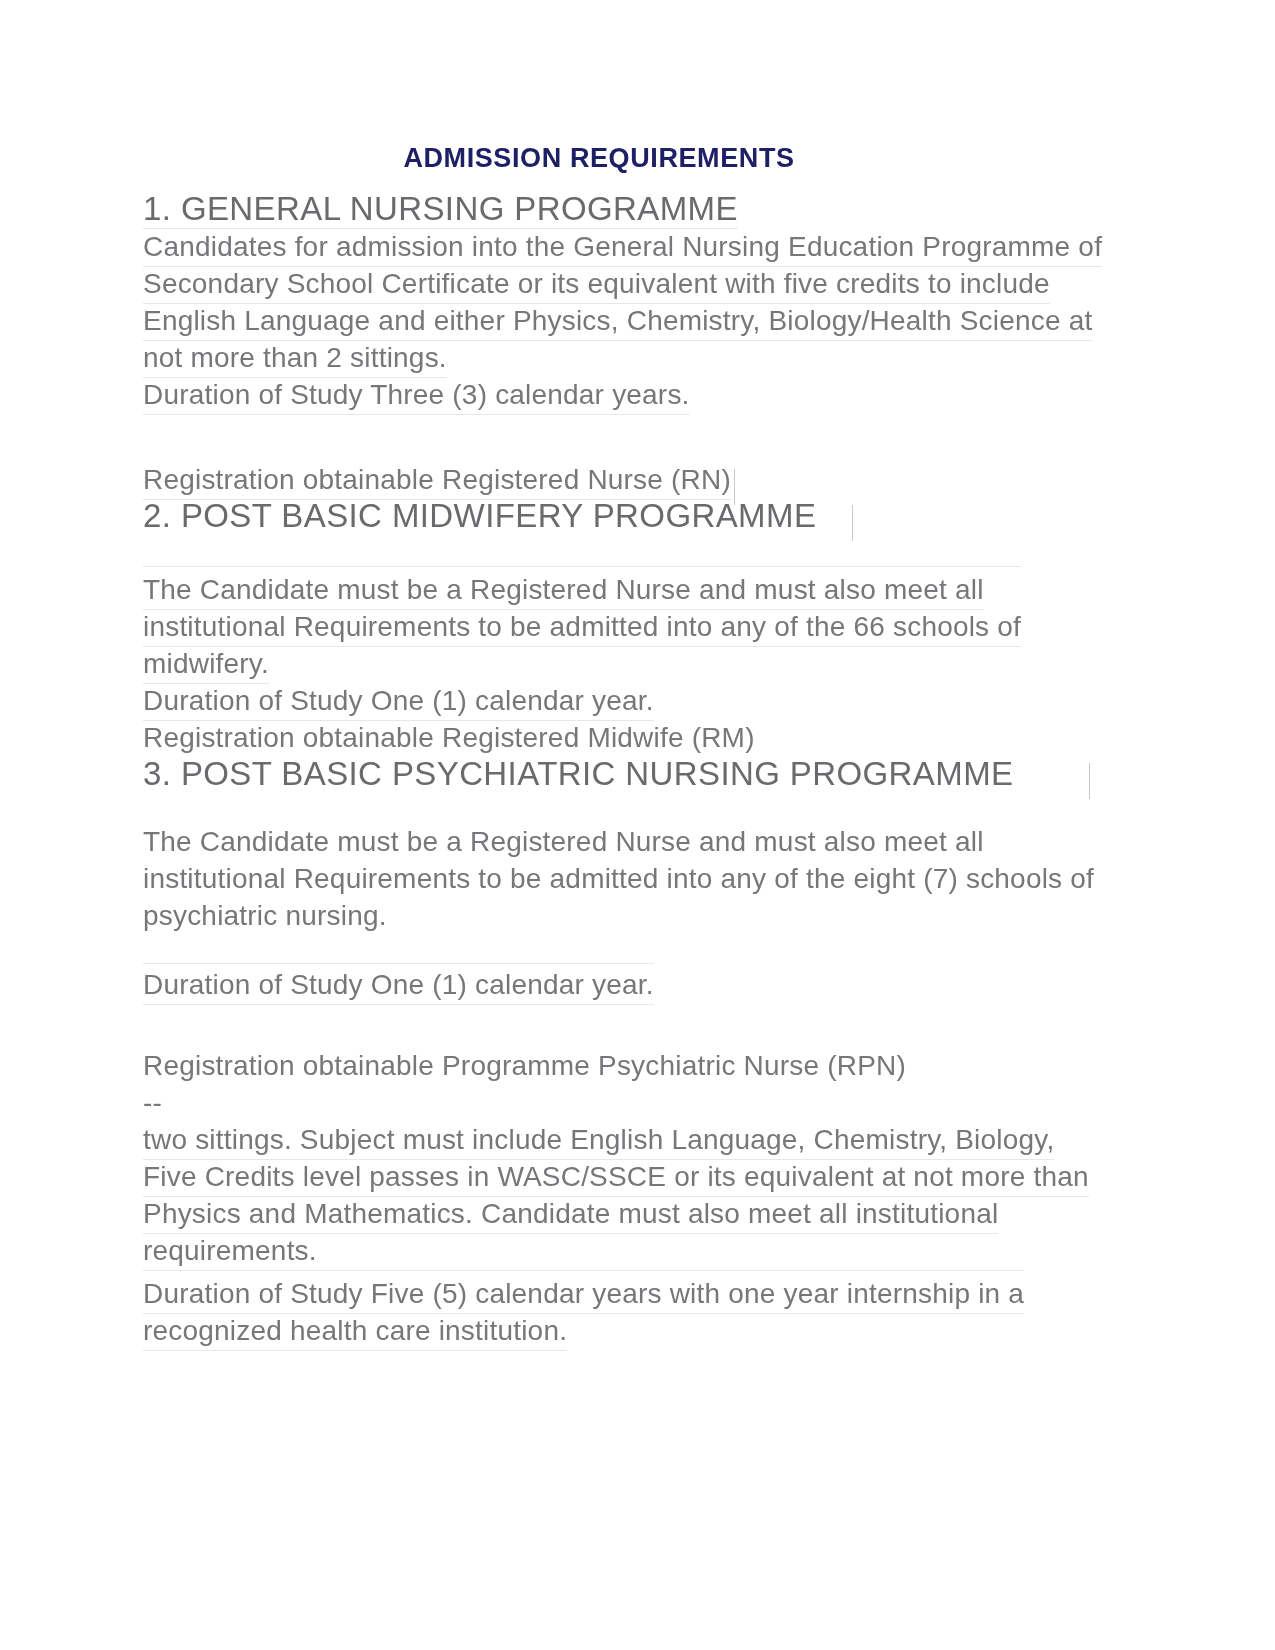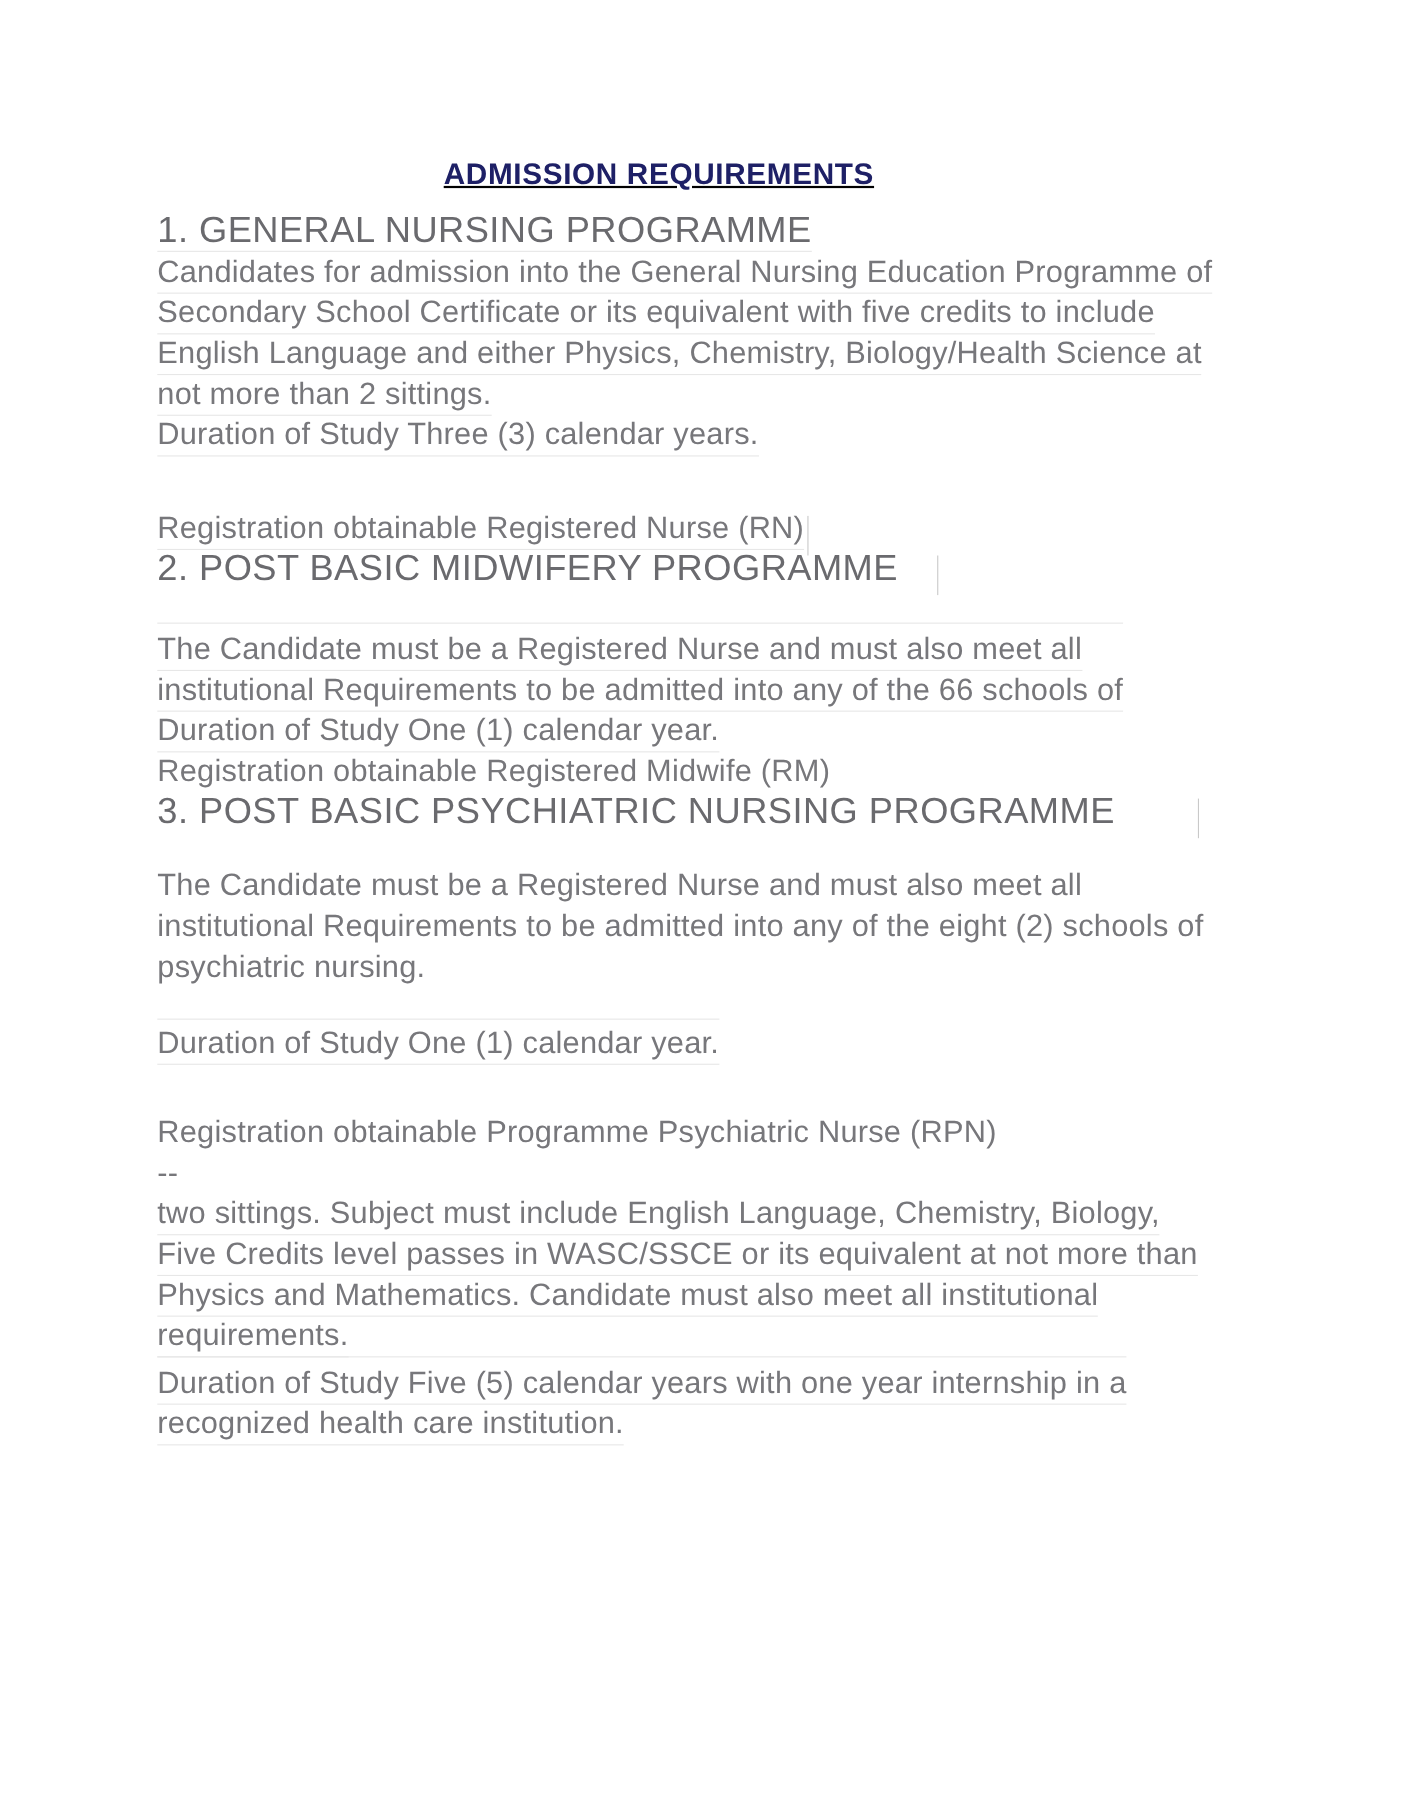--- a/index.html
+++ b/index.html
@@ -16,21 +16,21 @@
     background:var(--bg);
     font-family:"Liberation Sans","DejaVu Sans",sans-serif;
     -webkit-font-smoothing:antialiased;
   }
   .page{
     box-sizing:border-box;
     width:1275px;height:1650px;
     padding:140px 0 0 143px;
     overflow:hidden;
   }
-  .content{width:912px;text-decoration:underline;}
+  .content{width:912px;}
   .title{
     margin:0 0 16px 0;
     text-align:center;
     font-size:27px;
     font-weight:700;
     letter-spacing:.6px;
     color:var(--navy);
     line-height:36px;
   }
   .line{
@@ -100,35 +100,36 @@
       <span class="txt">Registration obtainable Registered Nurse (RN)</span><span class="caret tight"></span>
     </div>
 
     <div class="line h">
       <span class="txt">2. POST BASIC MIDWIFERY PROGRAMME</span><span class="caret off-34"></span>
     </div>
     <div class="mt-30">
       <div class="topline-box">
         <div class="line ruled"><span class="txt">The Candidate must be a Registered Nurse and must also meet all</span></div>
         <div class="line ruled"><span class="txt">institutional Requirements to be admitted into any of the 66 schools of</span></div>
+        <div class="line ruled"><span class="txt">midwifery.</span></div>
       </div>
     </div>
     <div class="line ruled">
       <span class="txt">Duration of Study One (1) calendar year.</span>
     </div>
     <div class="line mt-32">
       <span class="txt">Registration obtainable Registered Midwife (RM)</span>
     </div>
 
     <div class="line h">
       <span class="txt">3. POST BASIC PSYCHIATRIC NURSING PROGRAMME</span><span class="caret off-76"></span>
     </div>
     <div class="mt-30">
       <div class="line"><span class="txt">The Candidate must be a Registered Nurse and must also meet all</span></div>
-      <div class="line"><span class="txt">institutional Requirements to be admitted into any of the eight (2) schools of</span></div>
+      <div class="line"><span class="txt">institutional Requirements to be admitted into any of the eight (7) schools of</span></div>
       <div class="line"><span class="txt">psychiatric nursing.</span></div>
     </div>
     <div class="line ruled tl mt-28">
       <span class="txt">Duration of Study One (1) calendar year.</span>
     </div>
     <div class="line mt-34">
       <span class="txt">Registration obtainable Programme Psychiatric Nurse (RPN)</span>
     </div>
     <div class="line">
       <span class="txt">--</span>

